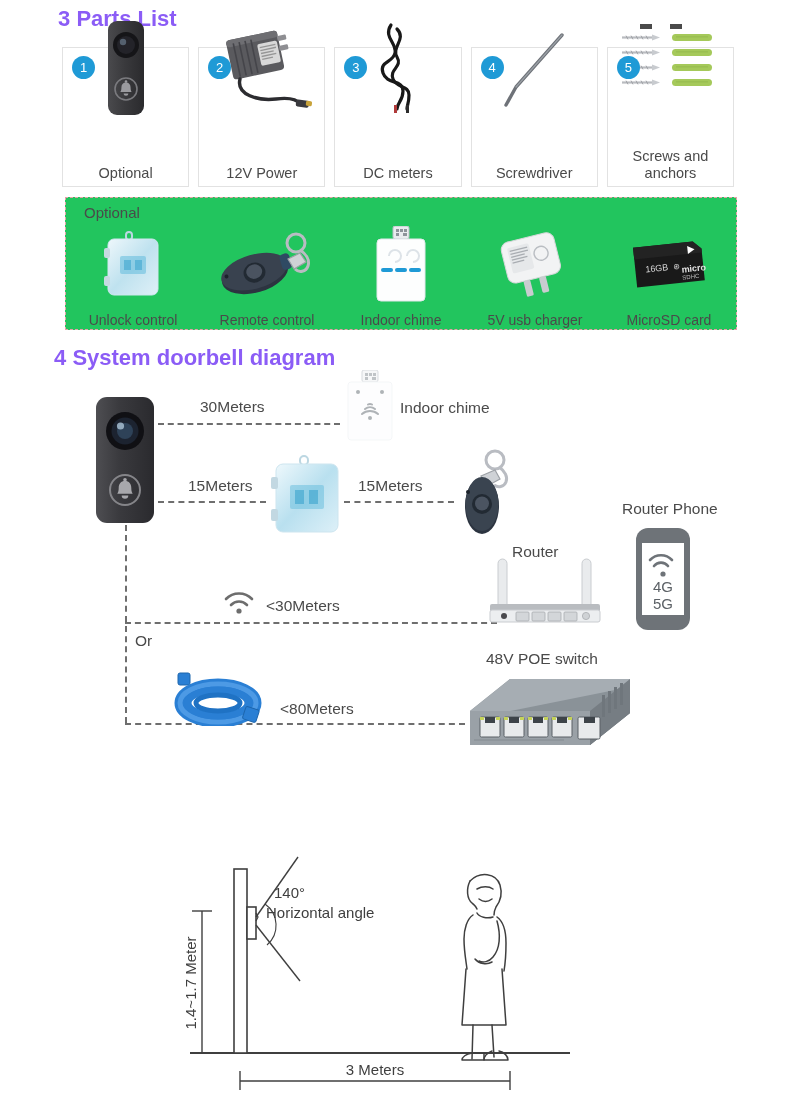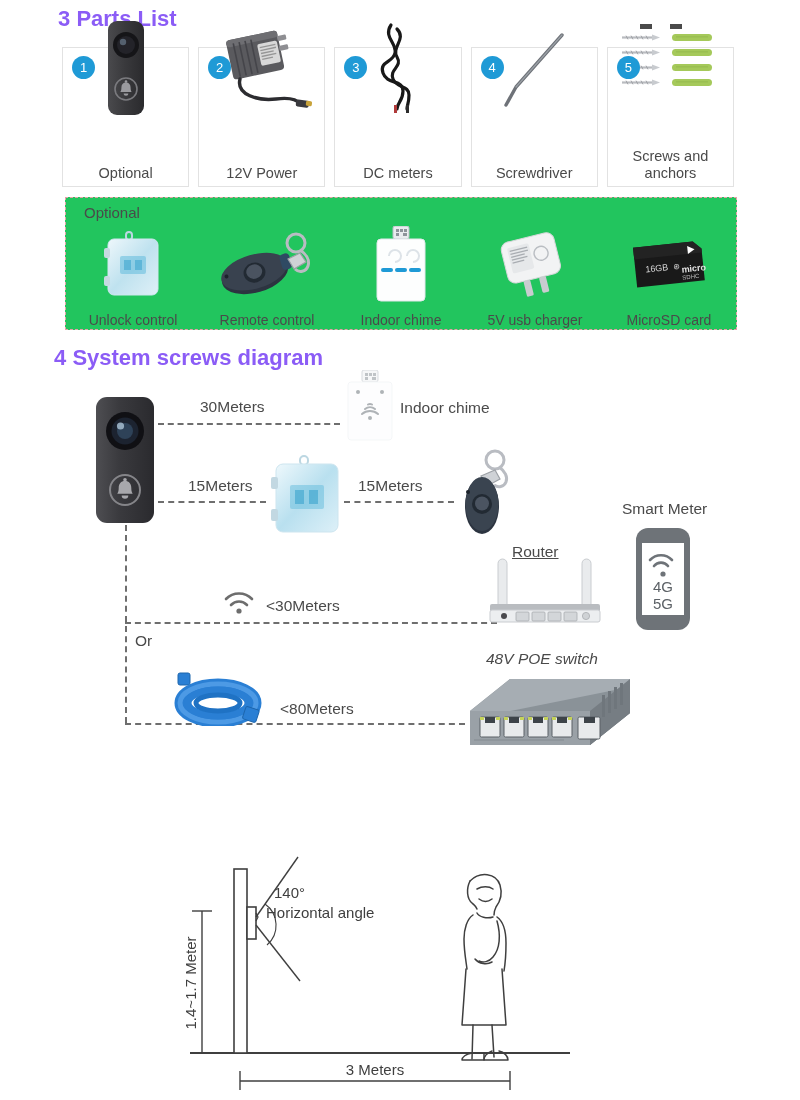--- a/index.html
+++ b/index.html
@@ -375,21 +375,21 @@
             </g>
           </svg>
         </div>
         <div class="opt-label">MicroSD card</div>
       </div>
     </div>
   </div>
 
   <div class="section-title" id="title-system">
     <span>4</span>
-    <span>System screws diagram</span>
+    <span>System doorbell diagram</span>
   </div>
 
   <div class="sysdiag">
 
     <div style="position:absolute;left:94px;top:25px;">
       <svg width="62" height="130" viewBox="0 0 62 130">
         <defs>
           <linearGradient id="dbG2" x1="0" y1="0" x2="1" y2="0">
             <stop offset="0" stop-color="#4e4e52"></stop>
               <stop offset="0.4" stop-color="#3a3a3e"></stop>
@@ -496,54 +496,54 @@
         <rect x="8" y="3" width="12" height="12" rx="2" fill="#2a7fd4" stroke="#1d66ad" stroke-width="1"></rect>
         <ellipse cx="48" cy="33" rx="38" ry="19" fill="none" stroke="#2a7fd4" stroke-width="11"></ellipse>
         <ellipse cx="48" cy="33" rx="38" ry="19" fill="none" stroke="#4d9ae5" stroke-width="5"></ellipse>
         <ellipse cx="48" cy="33" rx="30" ry="13" fill="none" stroke="#2a7fd4" stroke-width="7"></ellipse>
         <ellipse cx="48" cy="33" rx="22" ry="8" fill="none" stroke="#1f72c4" stroke-width="5"></ellipse>
         <rect x="74" y="38" width="14" height="13" rx="2" fill="#2a7fd4" stroke="#1d66ad" stroke-width="1" transform="rotate(18 81 44)"></rect>
       </svg>
     </div>
     <span class="sys-text" style="left:280px; top:330px;">&lt;80Meters</span>
 
-    <span class="sys-text" style="left:512px; top:173px;text-decoration:underline;">Router</span>
+    <span class="sys-text" style="left:512px; top:173px;">Router</span>
     <div style="position:absolute;left:482px;top:185px;">
       <svg width="126" height="78" viewBox="0 0 126 78">
         <rect x="16" y="4" width="9" height="58" rx="4.5" fill="#e9ebed" stroke="#c9ccd0" stroke-width="1"></rect>
         <rect x="100" y="4" width="9" height="58" rx="4.5" fill="#e9ebed" stroke="#c9ccd0" stroke-width="1"></rect>
         <rect x="8" y="49" width="110" height="8" rx="2" fill="#b9bcc0"></rect>
         <rect x="8" y="55" width="110" height="12" rx="2" fill="#eceef0" stroke="#c9ccd0" stroke-width="1"></rect>
         <circle cx="22" cy="61" r="3" fill="#4a4a4e"></circle>
         <g fill="#d3d6d9" stroke="#a9acb0" stroke-width="0.8">
           <rect x="34" y="57" width="13" height="9" rx="1"></rect>
           <rect x="50" y="57" width="13" height="9" rx="1"></rect>
           <rect x="66" y="57" width="13" height="9" rx="1"></rect>
           <rect x="82" y="57" width="13" height="9" rx="1"></rect>
         </g>
         <circle cx="104" cy="61" r="3.6" fill="#cfd2d5" stroke="#a9acb0" stroke-width="0.8"></circle>
       </svg>
     </div>
 
-    <span class="sys-text" style="left:622px; top:130px;">Smart Meter</span>
+    <span class="sys-text" style="left:622px; top:130px;">Router Phone</span>
     <div style="position:absolute;left:635px;top:157px;">
       <svg width="56" height="104" viewBox="0 0 56 104">
         <rect x="1" y="1" width="54" height="102" rx="12" fill="#6e7378"></rect>
         <rect x="7" y="16" width="42" height="72" fill="#ffffff"></rect>
         <g fill="none" stroke="#6e7378" stroke-width="2.6" stroke-linecap="round" transform="translate(13,24)">
           <path d="M2 9 a15 15 0 0122 0"></path>
           <path d="M6 15 a9 9 0 0114 0"></path>
         </g>
         <circle cx="28" cy="47" r="2.6" fill="#6e7378"></circle>
         <text x="28" y="65" text-anchor="middle" font-family="Liberation Sans, sans-serif" font-size="15" fill="#5c6166">4G</text>
         <text x="28" y="82" text-anchor="middle" font-family="Liberation Sans, sans-serif" font-size="15" fill="#5c6166">5G</text>
       </svg>
     </div>
 
-    <span class="sys-text" style="left:486px; top:280px;font-style:italic;">48V POE switch</span>
+    <span class="sys-text" style="left:486px; top:280px;">48V POE switch</span>
     <div style="position:absolute;left:452px;top:303px;">
       <svg width="185" height="82" viewBox="0 0 185 82">
         <polygon points="18,38 58,6 178,6 178,40 138,72 18,72" fill="#8a9298"></polygon>
         <polygon points="18,38 58,6 178,6 178,14 18,46" fill="#a6adb3"></polygon>
         <polygon points="18,38 178,38 178,40 138,72 18,72" fill="#7b8288"></polygon>
         <rect x="18" y="38" width="120" height="34" fill="#9aa1a7"></rect>
         <polygon points="138,38 178,6 178,40 138,72" fill="#767d83"></polygon>
         <g>
           <g fill="#e8eaec" stroke="#5a6167" stroke-width="1">
             <rect x="28" y="44" width="20" height="20" rx="1.5"></rect>

